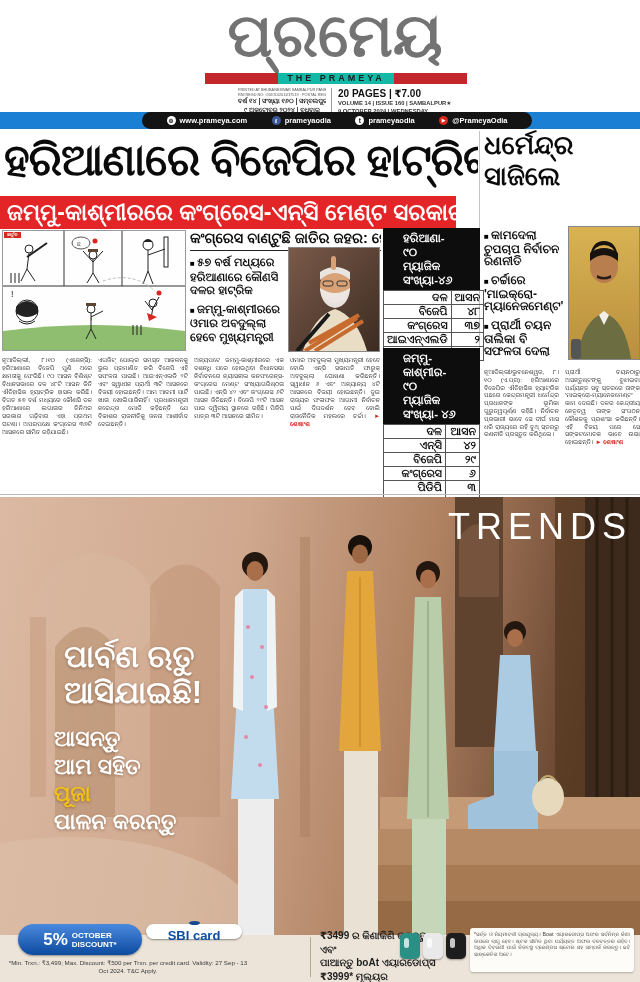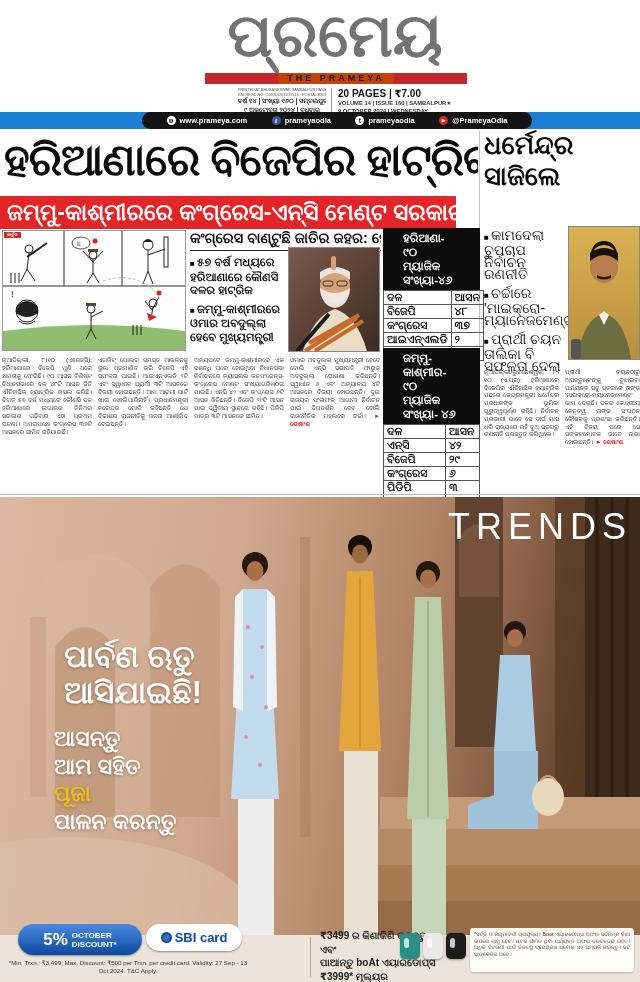--- a/index.html
+++ b/index.html
@@ -4,21 +4,21 @@
 <style>
   * { margin:0; padding:0; box-sizing:border-box; }
   body { background:#888; font-family:"Liberation Sans","DejaVu Sans",sans-serif; }
   .page { position:relative; width:640px; height:982px; background:#fff; margin:0 auto; overflow:hidden; }
 
   
   .logo { position:absolute; top:0; left:0; right:0; text-align:center; padding-left:30px;
           font-size:60px; line-height:72px; font-weight:bold; color:#737373; }
   .logo-underline { position:absolute; top:73px; left:205px; width:262px; display:flex; align-items:stretch; }
   .logo-underline .bar { flex:1; background:#c3272b; height:11px; }
-  .theprameya { background:#c2410c; color:#1a1a1a; font-size:9px; font-weight:bold;
+  .theprameya { background:#14b8a6; color:#1a1a1a; font-size:9px; font-weight:bold;
                 letter-spacing:3px; padding:1px 9px; line-height:9px; white-space:nowrap; }
   .info-row { position:absolute; top:88px; left:238px; width:236px; display:flex; }
   .info-left { width:94px; padding-right:5px; border-right:1px solid #999; text-align:center; }
   .print-line { font-size:3.8px; line-height:4.6px; color:#555; white-space:nowrap; overflow:hidden; }
   .odia-info { font-size:6.5px; line-height:8.5px; font-weight:bold; color:#222; white-space:nowrap; overflow:hidden; }
   .info-right { padding-left:6px; }
   .pages-price { font-size:10px; font-weight:bold; color:#111; line-height:11px; }
   .vol-line, .date-line { font-size:5.8px; font-weight:bold; color:#333; line-height:8px; white-space:nowrap; }
 
   
@@ -56,26 +56,26 @@
   .modi-bullets .b { font-size:11.5px; line-height:13.5px; font-weight:bold; color:#111; margin-bottom:5px; }
   .b::before { content:"■ "; font-size:8px; color:#000; }
   .modi-photo { position:absolute; right:1px; top:17px; width:92px; height:105px; border:1px solid #888; }
 
   
   .rtable { position:absolute; left:383px; width:97px; }
   .rtable .thead { background:#0d0d0d; color:#fff; font-weight:bold; font-size:11.5px;
                    line-height:14px; padding:3px 20px; }
   .rtable table { width:100%; border-collapse:collapse; }
   .rtable td { border:1px solid #555; font-size:11px; font-weight:bold; color:#111;
-               padding:0 3px; height:14px; white-space:nowrap; overflow:hidden; }
+               padding:0 3px; height:14px; white-space:nowrap; overflow:hidden;text-align:right; }
   .rtable td.num { width:34px; }
 
   
   .pradhan-bullets { position:absolute; left:484px; top:229px; width:82px; }
-  .pradhan-bullets .b { font-size:14px; line-height:12px; font-weight:normal; color:#111; margin-bottom:7px; }
+  .pradhan-bullets .b { font-size:12px; line-height:12px; font-weight:bold; color:#111; margin-bottom:7px; }
   .pradhan-photo { position:absolute; left:568px; top:226px; width:72px; height:134px; border:1px solid #888; }
   .pradhan-body { position:absolute; left:484px; top:368px; width:156px; height:124px; display:flex; gap:6px; }
   .pradhan-body .col { width:75px; height:124px; overflow:hidden; font-size:6.2px; line-height:7.8px;
                        text-align:justify; color:#222; }
 
   
   .body-cols { position:absolute; left:2px; top:356px; width:379px; height:136px; display:flex; gap:6px; }
   .body-cols .col { width:90px; height:136px; overflow:hidden; font-size:6.2px; line-height:8px;
                     text-align:justify; color:#222; }
   .cont-marker { color:#d8271f; font-weight:bold; }
@@ -93,23 +93,23 @@
             font-weight:bold; text-shadow:0 1px 3px rgba(60,30,10,.4); }
   .ad-sub .yellow { color:#f2c117; }
 
   
   .offer-bar { position:absolute; left:0; top:935px; width:640px; height:47px; background:#ece4d9; }
   .discount-pill { position:absolute; left:18px; top:-11px; width:124px; height:31px; border-radius:16px;
                    background:linear-gradient(#4a8ade,#0c4aa0); color:#fff; display:flex; align-items:center;
                    justify-content:center; gap:4px; box-shadow:0 1px 2px rgba(0,0,0,.4); }
   .discount-pill .pct { font-size:17px; font-weight:bold; }
   .discount-pill .txt { font-size:8px; font-weight:bold; line-height:9px; }
-  .sbi-pill { position:absolute; left:146px; top:-11px; width:96px; height:27px; border-radius:16px;
+  .sbi-pill { position:absolute; left:146px; top:-11px; width:96px; height:15px; border-radius:16px;
               background:#fff; display:flex; align-items:center; justify-content:center; gap:3px;
-              box-shadow:0 1px 2px rgba(0,0,0,.4); }
+              box-shadow:0 1px 2px rgba(0,0,0,.4);flex-direction:column; }
   .sbi-dot { width:11px; height:11px; border-radius:50%; background:#2d6fc2; border:2.5px solid #14498f; }
   .sbi-text { color:#0d4ea3; font-size:13px; font-weight:bold; }
   .fine-print { position:absolute; left:8px; top:24px; width:240px; text-align:center;
                 font-size:6.2px; line-height:7.5px; color:#3a3a3a; }
   .bar-divider { position:absolute; left:310px; top:2px; height:40px; border-left:1px solid #b5a globe895; border-left:1px solid #b5a895; }
   .offer-text { position:absolute; left:320px; top:-6px; width:125px; font-size:10px; line-height:13.5px;
                 font-weight:bold; color:#1d1d1d; }
   .earbuds { position:absolute; left:400px; top:-2px; display:flex; gap:3px; }
   .bud { width:20px; height:26px; border-radius:5px; position:relative; box-shadow:0 1px 2px rgba(0,0,0,.35); }
   .bud::after { content:""; position:absolute; left:4px; top:5px; width:5px; height:10px; border-radius:3px;

